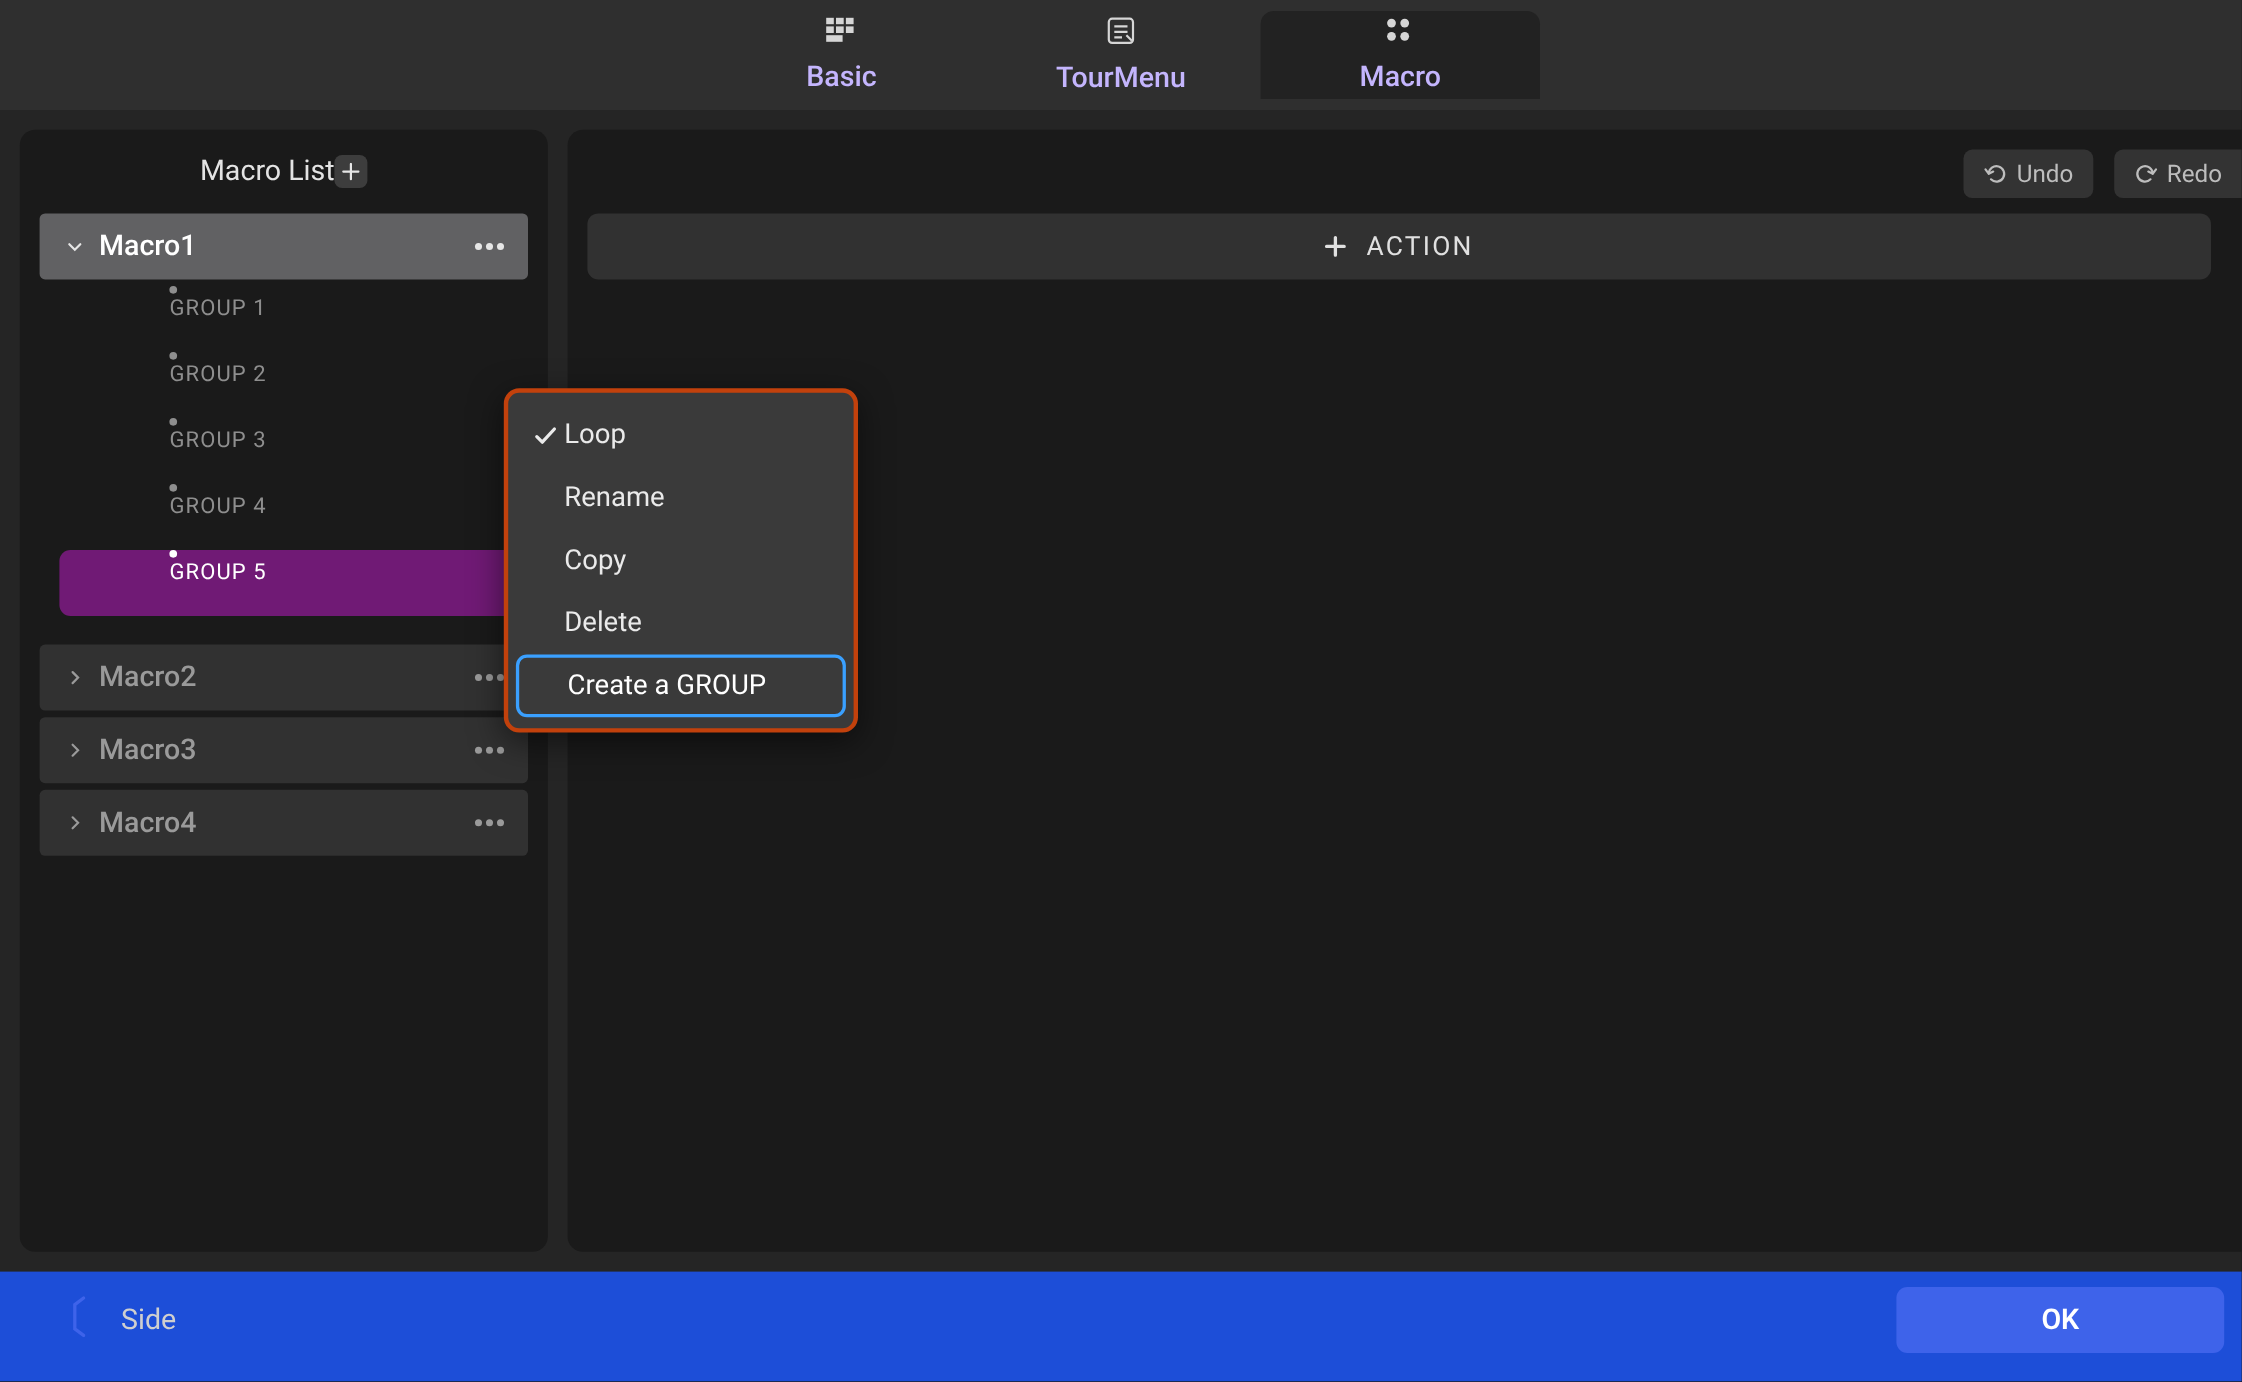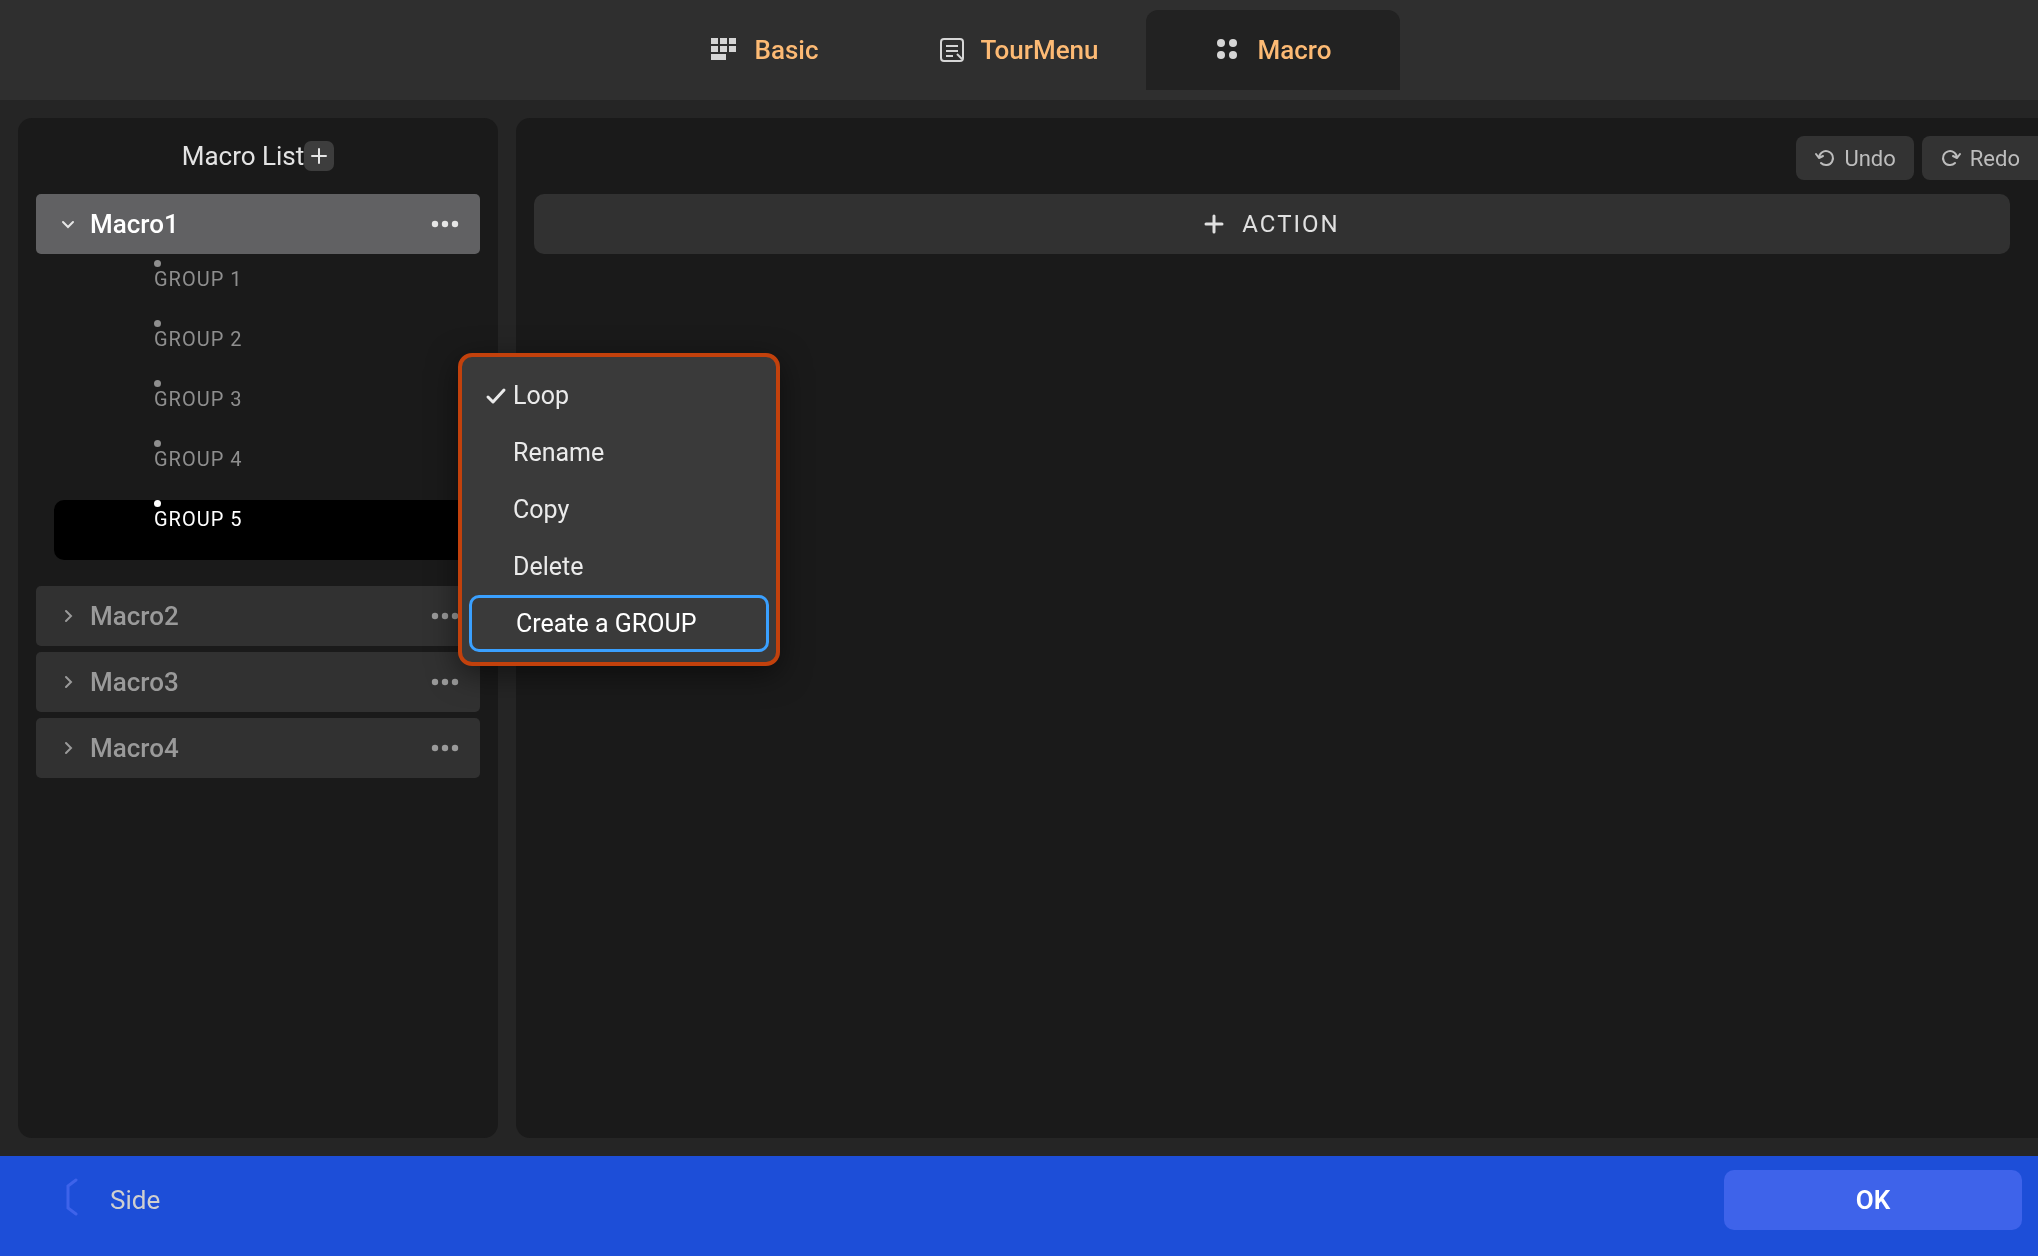--- a/index.html
+++ b/index.html
@@ -12,23 +12,24 @@
     background: #2f2f2f;
     display: flex; align-items: center; justify-content: center;
     gap: 0;
   }
   .tab {
     display: flex; align-items: center; justify-content: center;
     gap: 15px;
     min-width: 254px; height: 80px;
     padding: 0 40px;
     border-radius: 12px 12px 0 0;
-    color: #fdba74;
+    color: #c4b5fd;
     font-size: 26px; font-weight: 500;
     cursor: pointer;
+    flex-direction: column;
   }
   .tab.active { background: #222; }
   .tab .icon { display: flex; align-items: center; justify-content: center; }
 
   
   .main {
     display: flex; gap: 18px;
     padding: 18px 0 18px 18px;
     height: calc(100% - 100px - 100px); 
   }
@@ -81,35 +82,35 @@
     cursor: pointer;
     flex-direction: column;
   }
   .group-item .dot {
     width: 7px; height: 7px; border-radius: 50%;
     background: #8e8e8e; margin-right: 16px;
   }
   .group-item .glabel {
     font-size: 20px; color: #8e8e8e; letter-spacing: 1px;
   }
-  .group-item.active { background: #000000; }
+  .group-item.active { background: #701a75; }
   .group-item.active .glabel { color: #fff; }
   .group-item.active .dot { background: #fff; }
 
   
   .content {
     flex: 1; height: 100%;
     background: #1a1a1a;
     border-radius: 14px 0 0 14px;
     position: relative;
     padding: 18px 0 18px 18px;
   }
   .toolbar {
     display: flex; justify-content: flex-end;
-    gap: 8px; padding-right: 0; height: 44px; text-align: right;
+    gap: 19px; padding-right: 0; height: 44px; text-align: right;
   }
   .undo-btn, .redo-btn {
     display: flex; align-items: center; gap: 8px;
     background: #333; border-radius: 8px;
     padding: 0 18px; height: 44px;
     font-size: 22px; color: #bdbdbd;
     cursor: pointer;
   }
   .redo-btn { border-radius: 8px 0 0 8px; }
   .action-bar {

